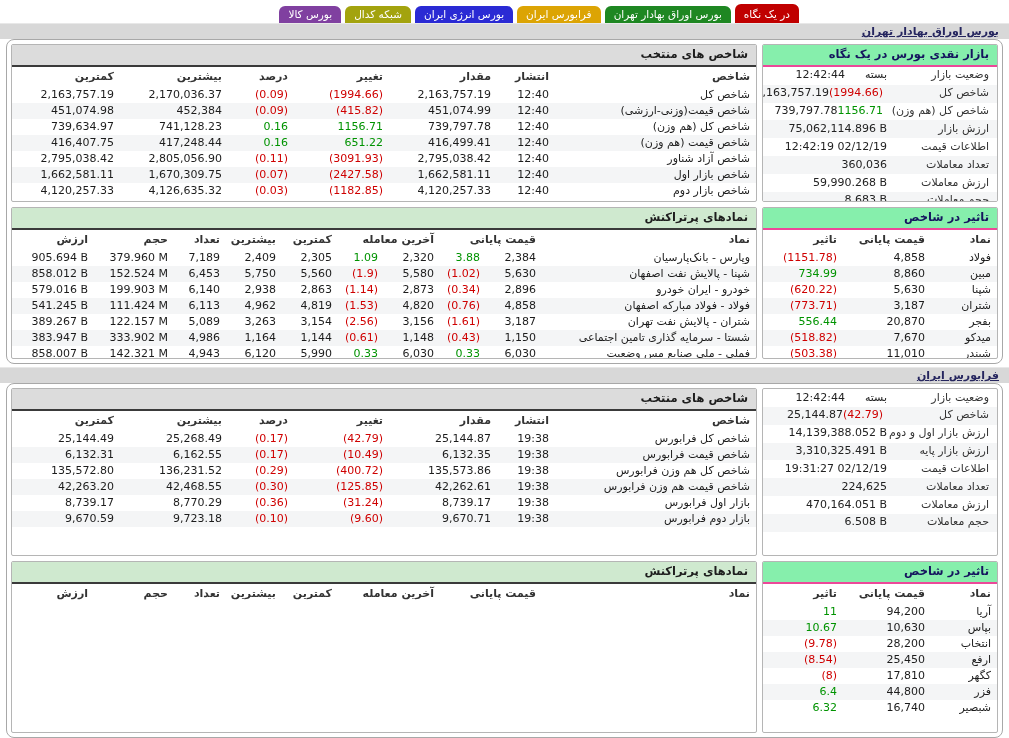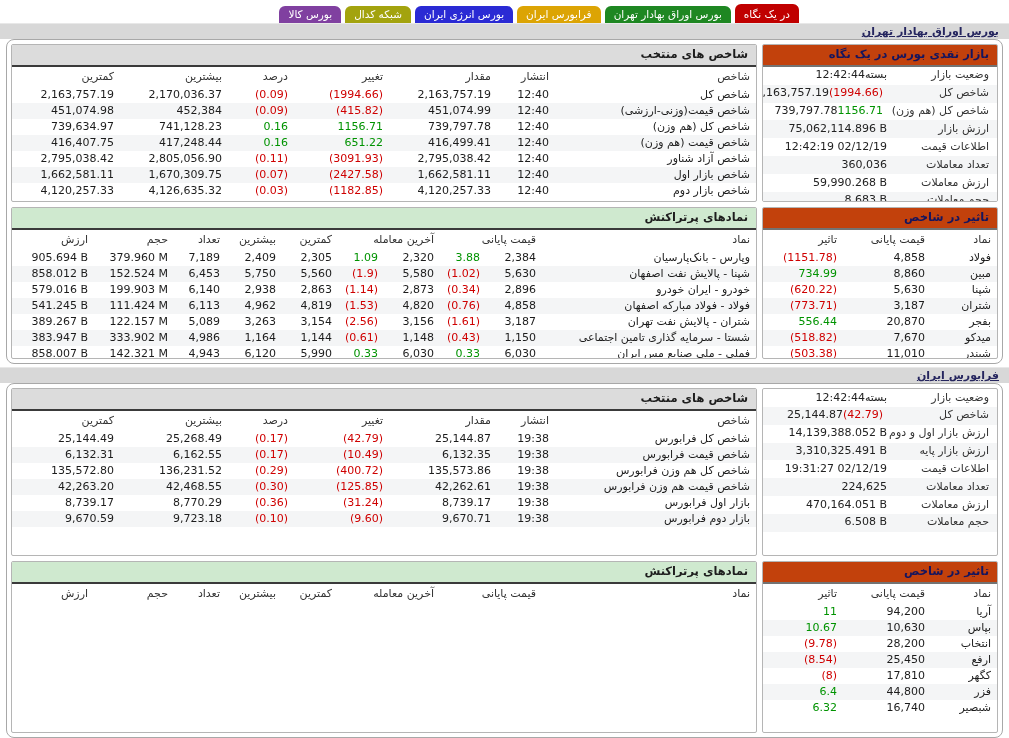--- a/index.html
+++ b/index.html
@@ -20,40 +20,40 @@
   
   .sectionbox{border:1px solid #a8a8a8;border-radius:8px;margin:0 6px 3px;padding:4px;background:#fff}
   .cols{display:flex;gap:5px;align-items:stretch}
   .cols + .cols{margin-top:5px}
   .r1a{height:158px}.r1b{height:152px}.r2a{height:168px}.r2b{height:172px}
 
   .panel{border:1px solid #b5b5b5;border-radius:2px;overflow:hidden;background:#fff}
   .p-left{flex:1;min-width:0}
   .p-right{width:236px;flex:none}
   .panel-h{font-weight:bold;font-size:11.5px;padding:2px 8px 3px;line-height:1.3}
-  .ph-blue{background:#c2410c;color:#15155e;border-bottom:2px solid #737373}
+  .ph-blue{background:#86efac;color:#15155e;border-bottom:2px solid #ec4899}
   .ph-green{background:#cfe9cf;color:#1d1d1d;border-bottom:2px solid #3a3a3a}
   .ph-gray{background:#dcdcdc;color:#1d1d1d;border-bottom:2px solid #3a3a3a}
 
   
   table{width:100%;border-collapse:collapse;table-layout:fixed}
-  th{font-weight:normal;color:#333;text-align:right;padding:3px 6px 4px;white-space:nowrap;overflow:hidden}
+  th{font-weight:bold;color:#333;text-align:right;padding:3px 6px 4px;white-space:nowrap;overflow:hidden}
   td{color:#1c1c1c;text-align:right;padding:1.5px 6px;white-space:nowrap;overflow:hidden;direction:ltr}
   td.sym{direction:rtl}
   tbody tr:nth-child(even){background:#f4f5f6}
   .neg{color:#cf0000}
   .pos{color:#009300}
 
   
   .grow{display:flex;align-items:baseline;padding:1.5px 8px;line-height:1.35}
   .grow:nth-child(even){background:#f4f5f6}
   .glabel{width:102px;flex:none;color:#333}
   .gvals{flex:1;text-align:right;min-width:0;white-space:nowrap}
   .gval,.gchg{direction:ltr;unicode-bidi:embed}
-  .gpfx{margin-left:0}
+  .gpfx{margin-left:20px}
   .gchg{margin-right:4px}
 </style>
 </head>
 <body>
 
 <div class="tabbar">
     <div class="tab active" style="background: rgb(192, 0, 0);">در یک نگاه</div>
     <div class="tab" style="background: rgb(30, 135, 34);">بورس اوراق بهادار تهران</div>
     <div class="tab" style="background: rgb(220, 164, 4);">فرابورس ایران</div>
     <div class="tab" style="background: rgb(42, 42, 212);">بورس انرژی ایران</div>
@@ -344,21 +344,21 @@
               <td class="neg">(0.43)</td>
               <td>1,148</td>
               <td class="neg">(0.61)</td>
               <td>1,144</td>
               <td>1,164</td>
               <td>4,986</td>
               <td>333.902 M</td>
               <td>383.947 B</td>
             </tr>
             <tr>
-              <td class="sym">فملی - ملی صنایع مس ایران</td>
+              <td class="sym">فملی - ملی صنایع مس وضعیت</td>
               <td>6,030</td>
               <td class="pos">0.33</td>
               <td>6,030</td>
               <td class="pos">0.33</td>
               <td>5,990</td>
               <td>6,120</td>
               <td>4,943</td>
               <td>142.321 M</td>
               <td>858.007 B</td>
             </tr>

